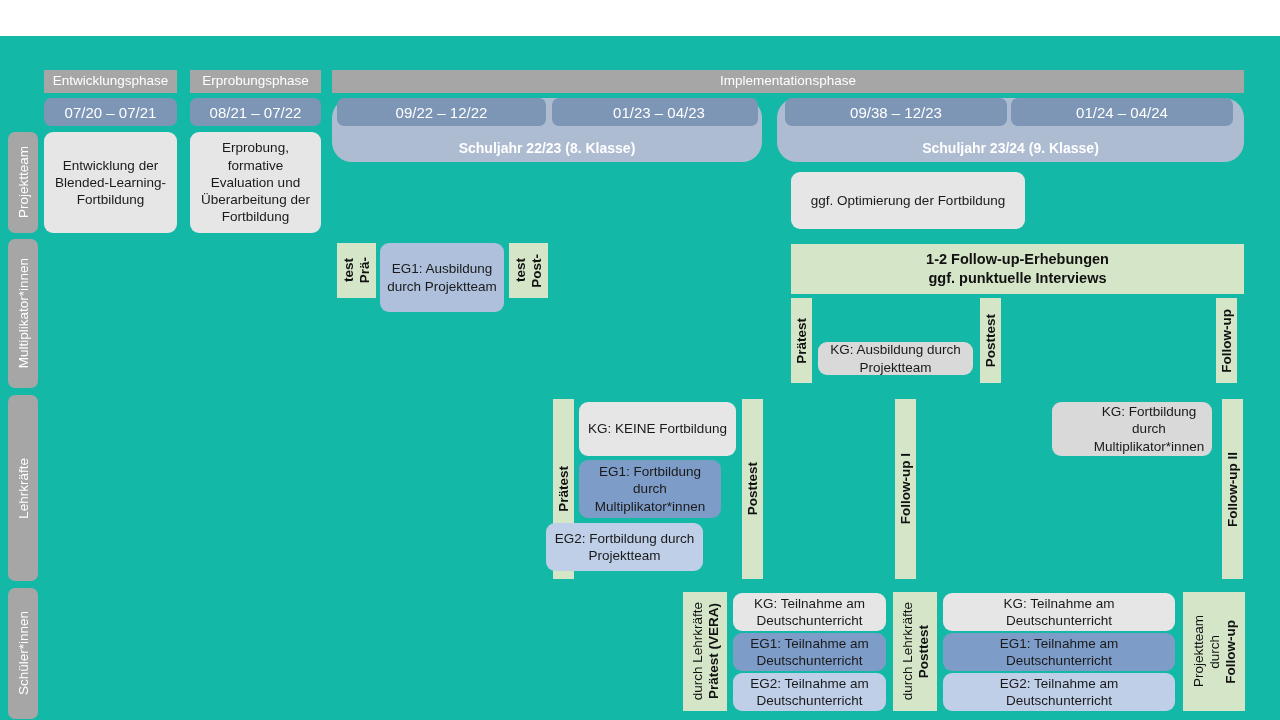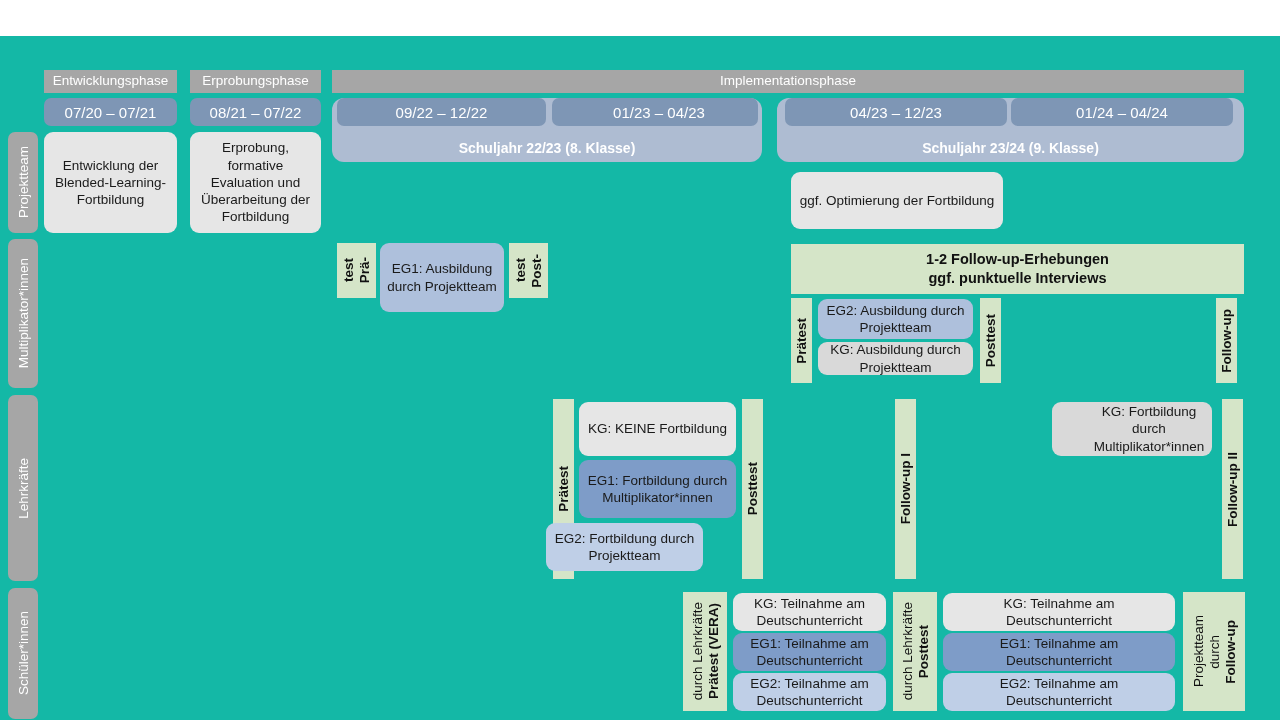--- a/index.html
+++ b/index.html
@@ -40,21 +40,21 @@
     display: flex;
     align-items: center;
     justify-content: center;
     text-align: center;
   }
   .schoolyear {
     background: #aebcd2;
     color: #ffffff;
     font-size: 14px;
     font-weight: bold;
-    border-radius: 12px;
+    border-radius: 20px;
     display: flex;
     align-items: flex-end;
     justify-content: center;
     text-align: center;
     padding-bottom: 6px;
   }
   .lane-label {
     background: #a6a6a6;
     color: #ffffff;
     border-radius: 7px;
@@ -141,39 +141,39 @@
   <div class="abs phase-header" style="left:332px; top:34px; width:912px; height:23px;">Implementationsphase</div>
 
   <div class="abs period" style="left:44px; top:62px; width:133px; height:28px;">07/20 – 07/21</div>
   <div class="abs period" style="left:190px; top:62px; width:131px; height:28px;">08/21 – 07/22</div>
 
   <div class="abs schoolyear" style="left:332px; top:62px; width:430px; height:64px;">Schuljahr 22/23 (8. Klasse)</div>
   <div class="abs period" style="left:337px; top:62px; width:209px; height:28px;">09/22 – 12/22</div>
   <div class="abs period" style="left:552px; top:62px; width:206px; height:28px;padding-left:8px;">01/23 – 04/23</div>
 
   <div class="abs schoolyear" style="left:777px; top:62px; width:467px; height:64px;">Schuljahr 23/24 (9. Klasse)</div>
-  <div class="abs period" style="left:785px; top:62px; width:222px; height:28px;">04/23 – 12/23</div>
+  <div class="abs period" style="left:785px; top:62px; width:222px; height:28px;">09/38 – 12/23</div>
   <div class="abs period" style="left:1011px; top:62px; width:222px; height:28px;">01/24 – 04/24</div>
 
   <div class="abs lane-label" style="left:8px; top:96px; width:30px; height:101px;">
     <span>Projektteam</span>
   </div>
   <div class="abs lane-label" style="left:8px; top:203px; width:30px; height:149px;">
     <span>Multiplikator*innen</span>
   </div>
   <div class="abs lane-label" style="left:8px; top:359px; width:30px; height:186px;">
     <span>Lehrkräfte</span>
   </div>
   <div class="abs lane-label" style="left:8px; top:552px; width:30px; height:131px;">
     <span>Schüler*innen</span>
   </div>
 
   <div class="abs box grey" style="left:44px; top:96px; width:133px; height:101px;">Entwicklung der Blended-Learning-Fortbildung</div>
   <div class="abs box grey" style="left:190px; top:96px; width:131px; height:101px;">Erprobung, formative Evaluation und Überarbeitung der Fortbildung</div>
-  <div class="abs box grey" style="left:791px; top:136px; width:212px; height:57px;text-align:center;">ggf. Optimierung der Fortbildung</div>
+  <div class="abs box grey" style="left:791px; top:136px; width:234px; height:57px;text-align:center;">ggf. Optimierung der Fortbildung</div>
 
   <div class="abs vtest" style="left:337px; top:207px; width:39px; height:55px;">
     <div class="vstack">
       <div class="vtext bold">Prä-</div>
       <div class="vtext bold">test</div>
     </div>
   </div>
   <div class="abs box blue-mid" style="left:380px; top:207px; width:124px; height:69px;">EG1: Ausbildung durch Projektteam</div>
   <div class="abs vtest" style="left:509px; top:207px; width:39px; height:55px;">
     <div class="vstack">
@@ -187,40 +187,39 @@
       <div>1-2 Follow-up-Erhebungen</div>
       <div>ggf. punktuelle Interviews</div>
     </div>
   </div>
 
   <div class="abs vtest" style="left:791px; top:262px; width:21px; height:85px;">
     <div class="vstack">
       <div class="vtext bold">Prätest</div>
     </div>
   </div>
-  <div class="abs box blue-mid" style="left:818px; top:263px; width:155px; height:40px;">EG2: Ausbildung durch Projektteam</div>
   <div class="abs box grey2" style="left:818px; top:306px; width:155px; height:33px;">KG: Ausbildung durch Projektteam</div>
   <div class="abs vtest" style="left:980px; top:262px; width:21px; height:85px;">
     <div class="vstack">
       <div class="vtext bold">Posttest</div>
     </div>
   </div>
   <div class="abs vtest" style="left:1216px; top:262px; width:21px; height:85px;">
     <div class="vstack">
       <div class="vtext bold">Follow-up</div>
     </div>
   </div>
 
   <div class="abs vtest" style="left:553px; top:363px; width:21px; height:180px;">
     <div class="vstack">
       <div class="vtext bold">Prätest</div>
     </div>
   </div>
   <div class="abs box grey" style="left:579px; top:366px; width:157px; height:54px;">KG:  KEINE Fortbildung</div>
-  <div class="abs box blue-dark" style="left:579px; top:424px; width:157px; height:58px;">EG1: Fortbildung durch Multiplikator*innen</div>
+  <div class="abs box blue-dark" style="left:579px; top:424px; width:142px; height:58px;">EG1: Fortbildung durch Multiplikator*innen</div>
   <div class="abs box blue-light" style="left:546px; top:487px; width:157px; height:48px;">EG2: Fortbildung durch Projektteam</div>
   <div class="abs vtest" style="left:742px; top:363px; width:21px; height:180px;">
     <div class="vstack">
       <div class="vtext bold">Posttest</div>
     </div>
   </div>
   <div class="abs vtest" style="left:895px; top:363px; width:21px; height:180px;">
     <div class="vstack">
       <div class="vtext bold">Follow-up I</div>
     </div>

